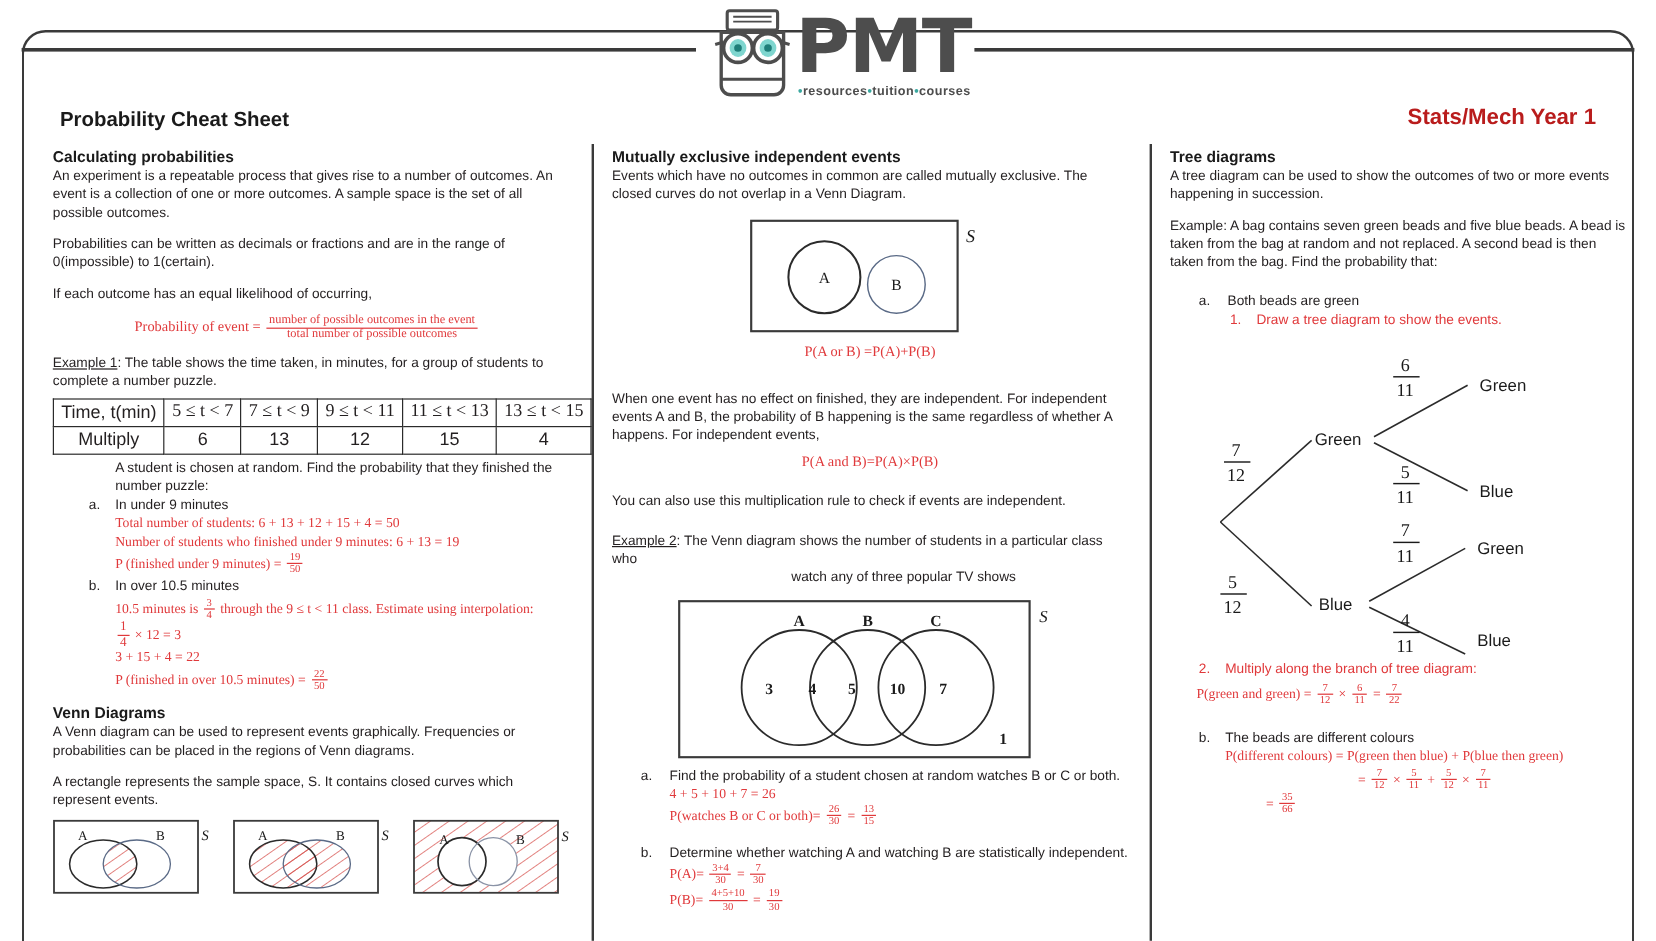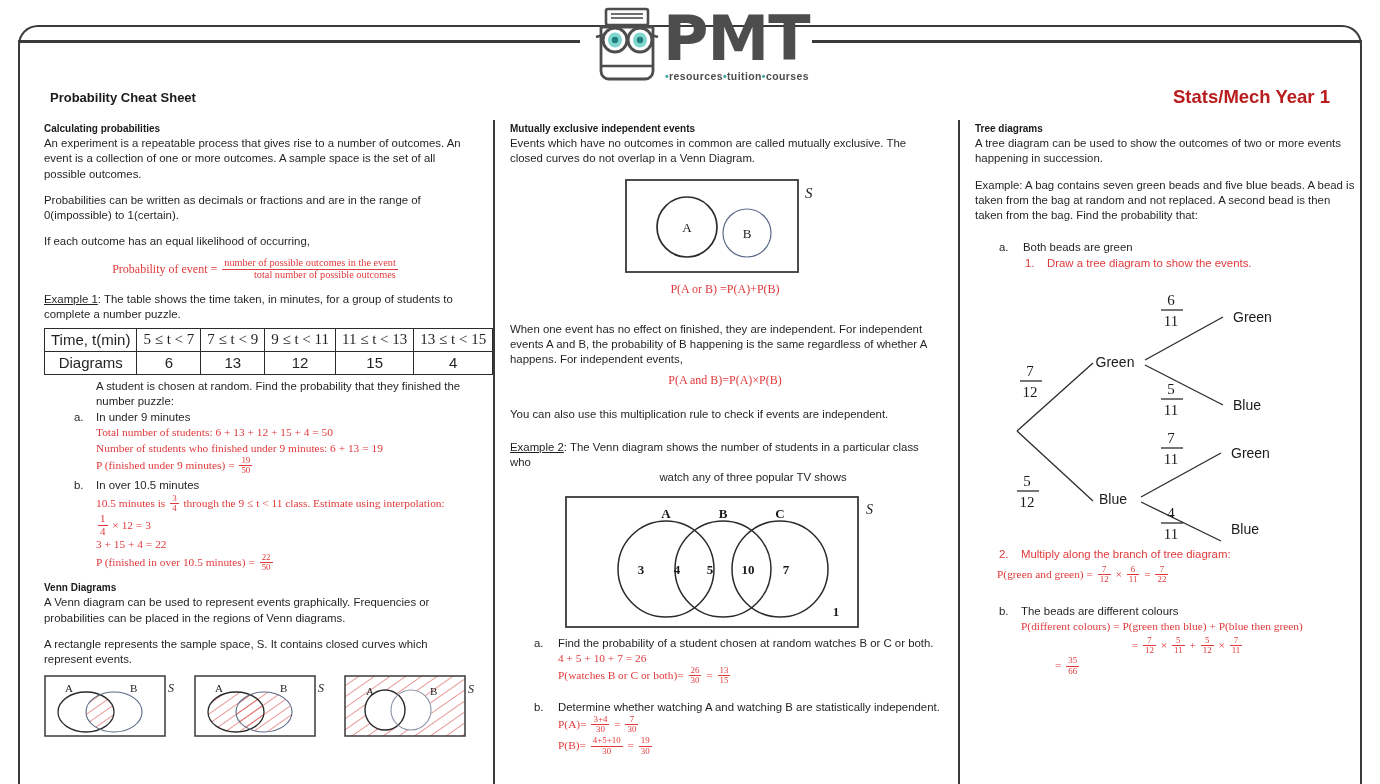--- a/index.html
+++ b/index.html
@@ -14,32 +14,32 @@
   .hdr-rule.l{left:18px;width:562px;}
   .hdr-rule.r{left:812px;width:550px;}
   .logo{position:absolute;left:585px;top:2px;width:230px;height:88px;}
   .logo-pmt{position:absolute;left:78px;top:0px;font-size:62px;font-weight:bold;
             letter-spacing:-1px;color:#4d4d4d;font-family:"DejaVu Sans",sans-serif;}
   .logo-tag{position:absolute;left:80px;top:68px;font-size:10.5px;font-weight:bold;
             color:#4d4d4d;letter-spacing:.4px;}
   .logo-tag b{color:#3aa8a0;}
   .jar{position:absolute;left:8px;top:5px;width:68px;height:80px;}
   
-  .title{position:absolute;left:50px;top:90px;font-size:13px;font-weight:bold;
+  .title{position:absolute;left:50px;top:90px;font-size:17px;font-weight:bold;
          color:#1a1a1a;}
   .subject{position:absolute;right:50px;top:86px;font-size:18.5px;font-weight:bold;
            color:#b91c1c;}
   
   .col{position:absolute;top:122px;font-size:11.4px;line-height:1.33;}
   .c1{left:44px;width:424px;}
   .c2{left:510px;width:430px;}
   .c3{left:975px;width:380px;}
   .div{position:absolute;top:120px;width:1.6px;height:664px;background:#3a3a3a;}
   .d1{left:493px;} .d2{left:958px;}
-  h3{margin:0 0 1px 0;font-size:10px;font-weight:bold;color:#1a1a1a;}
+  h3{margin:0 0 1px 0;font-size:13px;font-weight:bold;color:#1a1a1a;}
   p{margin:0;}
   .sp{height:11px;}
   .sp-s{height:6px;}
   .red{color:#e0393b;}
   .u{text-decoration:underline;}
   .ser{font-family:"Liberation Serif","DejaVu Serif",serif;}
   .ctr{text-align:center;}
   
   .fr{display:inline-block;vertical-align:-0.48em;text-align:center;line-height:1.05;
       margin:0 2px;}
@@ -102,41 +102,41 @@
 <div class="col c1">
   <h3>Calculating probabilities</h3>
   <p>An experiment is a repeatable process that gives rise to a number of outcomes. An event is a collection of one or more outcomes. A sample space is the set of all possible outcomes.</p>
   <div class="sp"></div>
   <p>Probabilities can be written as decimals or fractions and are in the range of 0(impossible) to 1(certain).</p>
   <div class="sp"></div>
   <p>If each outcome has an equal likelihood of occurring,</p>
 
   <div class="formula red ser" style="margin-top:9px;">
     <span>Probability of event =</span>
-    <span class="fr" style="font-size:10.3px;text-align:right;">
+    <span class="fr" style="font-size:10.3px;">
       <span class="n">number of possible outcomes in the event</span>
       <span class="d">total number of possible outcomes</span>
     </span>
   </div>
 
   <div class="sp-s"></div>
   <p><span class="u">Example 1</span><span>: The table shows the time taken, in minutes, for a group of students to complete a number puzzle.</span></p>
 
   <table class="freq">
     <tbody>
         <tr>
       <td class="hd"><span>Time, t(min)</span></td>
       <td class="ser">5 ≤ t &lt; 7</td>
       <td class="ser">7 ≤ t &lt; 9</td>
       <td class="ser">9 ≤ t &lt; 11</td>
       <td class="ser">11 ≤ t &lt; 13</td>
       <td class="ser">13 ≤ t &lt; 15</td>
     </tr>
     <tr>
-      <td class="hd">Diagrams</td>
+      <td class="hd">Multiply</td>
       <td>6</td>
       <td>13</td>
       <td>12</td>
       <td>15</td>
       <td>4</td>
     </tr>
   </tbody>
     </table>
 
   <div class="ind2" style="margin-top:4px;">

